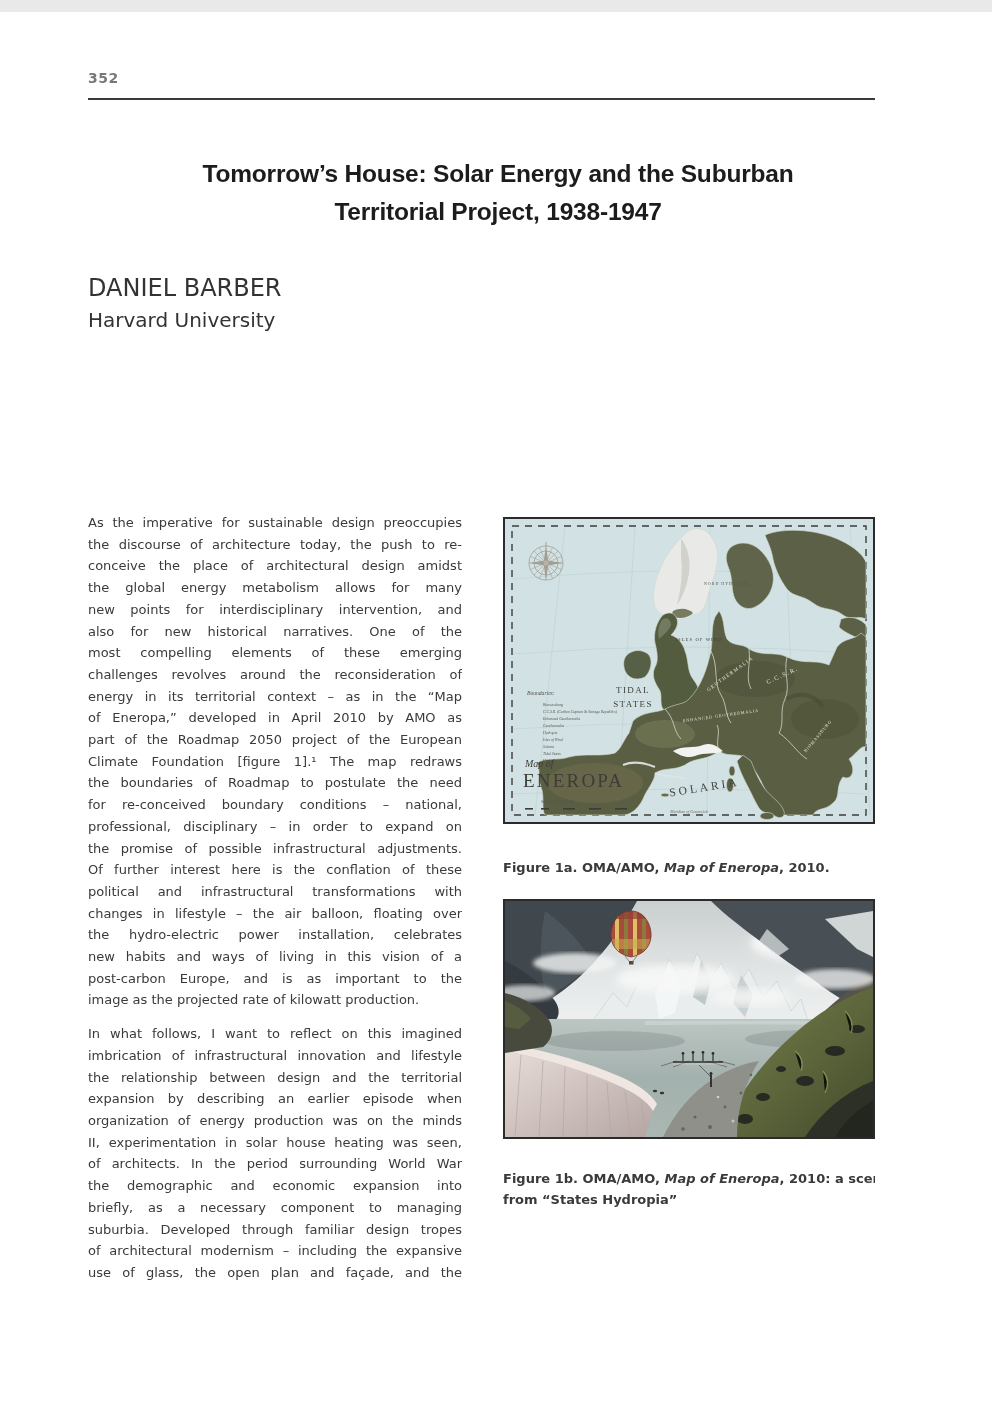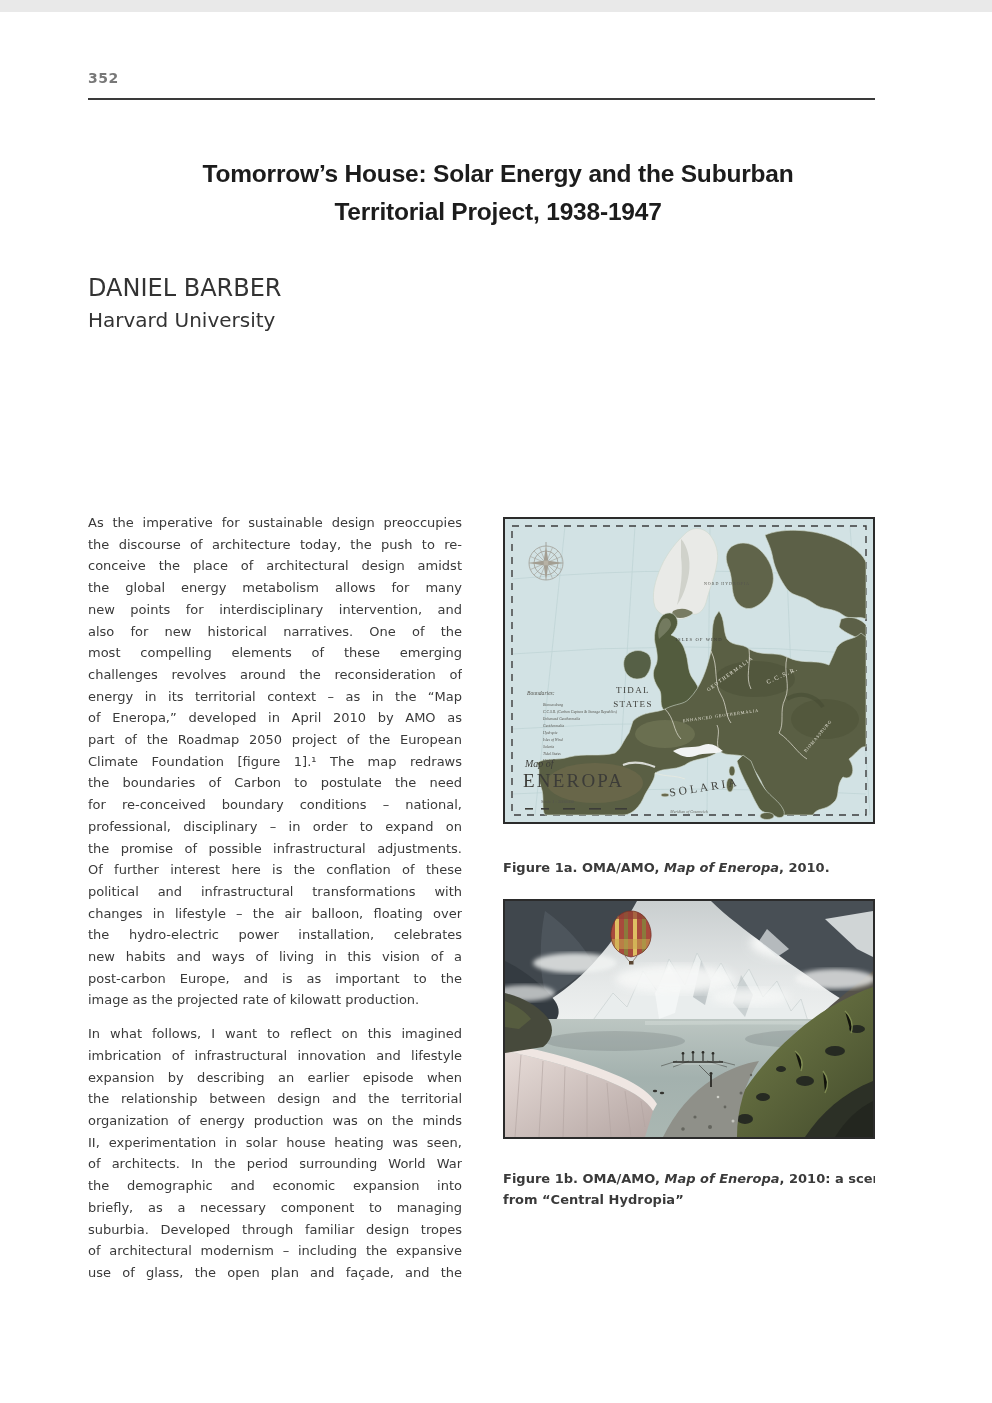--- a/index.html
+++ b/index.html
@@ -53,38 +53,38 @@
         <div class="line">conceive the place of architectural design amidst</div>
         <div class="line">the global energy metabolism allows for many</div>
         <div class="line">new points for interdisciplinary intervention, and</div>
         <div class="line">also for new historical narratives. One of the</div>
         <div class="line">most compelling elements of these emerging</div>
         <div class="line">challenges revolves around the reconsideration of</div>
         <div class="line">energy in its territorial context – as in the “Map</div>
         <div class="line">of Eneropa,” developed in April 2010 by AMO as</div>
         <div class="line">part of the Roadmap 2050 project of the European</div>
         <div class="line">Climate Foundation [figure 1].¹ The map redraws</div>
-        <div class="line">the boundaries of Carbon to postulate the need</div>
+        <div class="line">the boundaries of Roadmap to postulate the need</div>
         <div class="line">for re-conceived boundary conditions – national,</div>
         <div class="line">professional, disciplinary – in order to expand on</div>
         <div class="line">the promise of possible infrastructural adjustments.</div>
         <div class="line">Of further interest here is the conflation of these</div>
         <div class="line">political and infrastructural transformations with</div>
         <div class="line">changes in lifestyle – the air balloon, floating over</div>
         <div class="line">the hydro-electric power installation, celebrates</div>
         <div class="line">new habits and ways of living in this vision of a</div>
         <div class="line">post-carbon Europe, and is as important to the</div>
         <div class="line line-last">image as the projected rate of kilowatt production.</div>
       </div>
     <div class="para-gap"></div>
     <div>
         <div class="line">In what follows, I want to reflect on this imagined</div>
         <div class="line">imbrication of infrastructural innovation and lifestyle</div>
+        <div class="line">the relationship between design and the territorial</div>
         <div class="line">expansion by describing an earlier episode when</div>
-        <div class="line">the relationship between design and the territorial</div>
         <div class="line">organization of energy production was on the minds</div>
         <div class="line">II, experimentation in solar house heating was seen,</div>
         <div class="line">of architects. In the period surrounding World War</div>
         <div class="line">the demographic and economic expansion into</div>
         <div class="line">briefly, as a necessary component to managing</div>
         <div class="line">suburbia. Developed through familiar design tropes</div>
         <div class="line">of architectural modernism – including the expansive</div>
         <div class="line">use of glass, the open plan and façade, and the</div>
       </div>
   </div>
@@ -416,17 +416,17 @@
       </g>
 
       <path d="M368,200 L368,236 L330,236 C340,220 352,208 368,200 Z" fill="#23261f"></path>
     </svg>
   </div>
 
   <div class="abs caption cap1b">
     <div class="cap-just">
       <span>Figure 1b. OMA/AMO, </span><span class="ital">Map of Eneropa</span><span>, 2010: a scene</span>
     </div>
-    <div>from “Central Hydropia”</div>
+    <div>from “States Hydropia”</div>
   </div>
 
 
 </div>
 
 </body></html>

